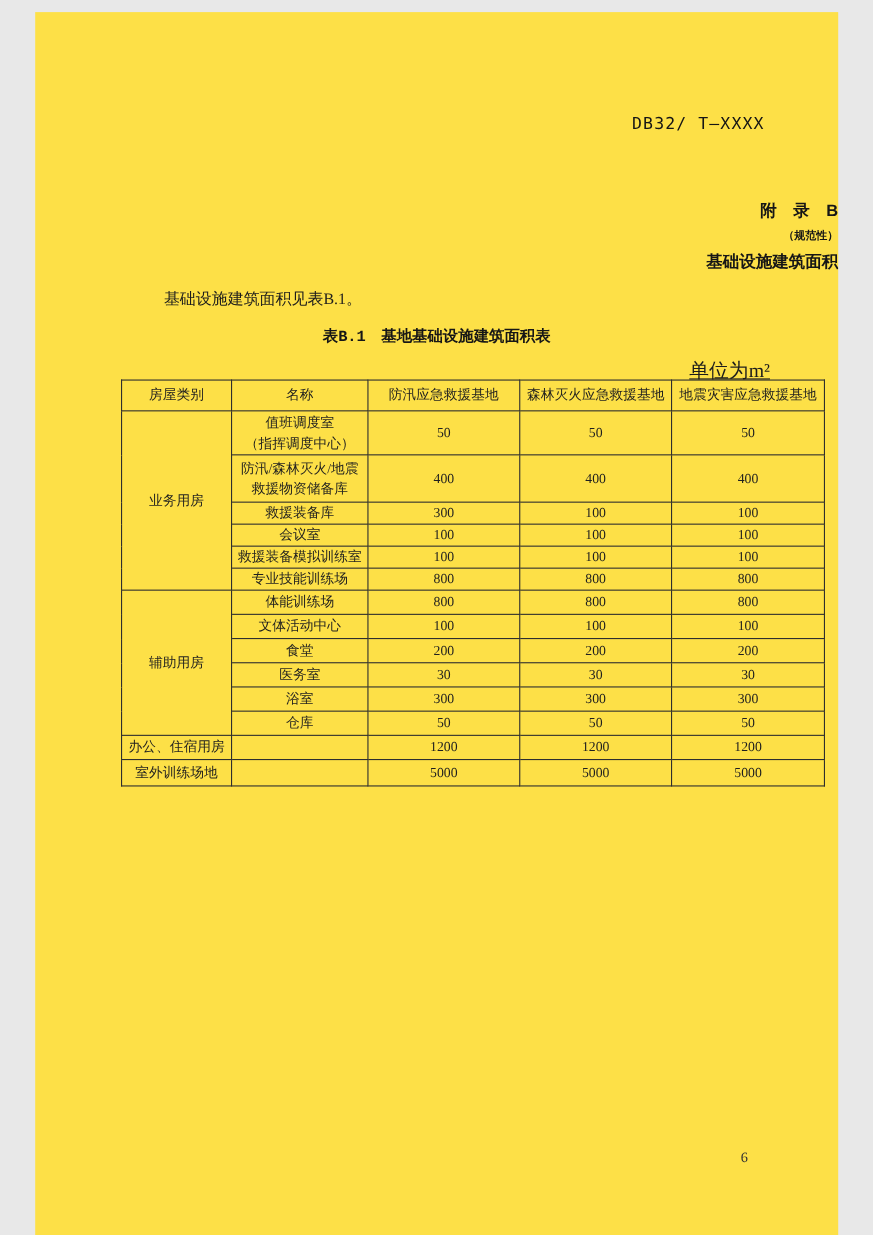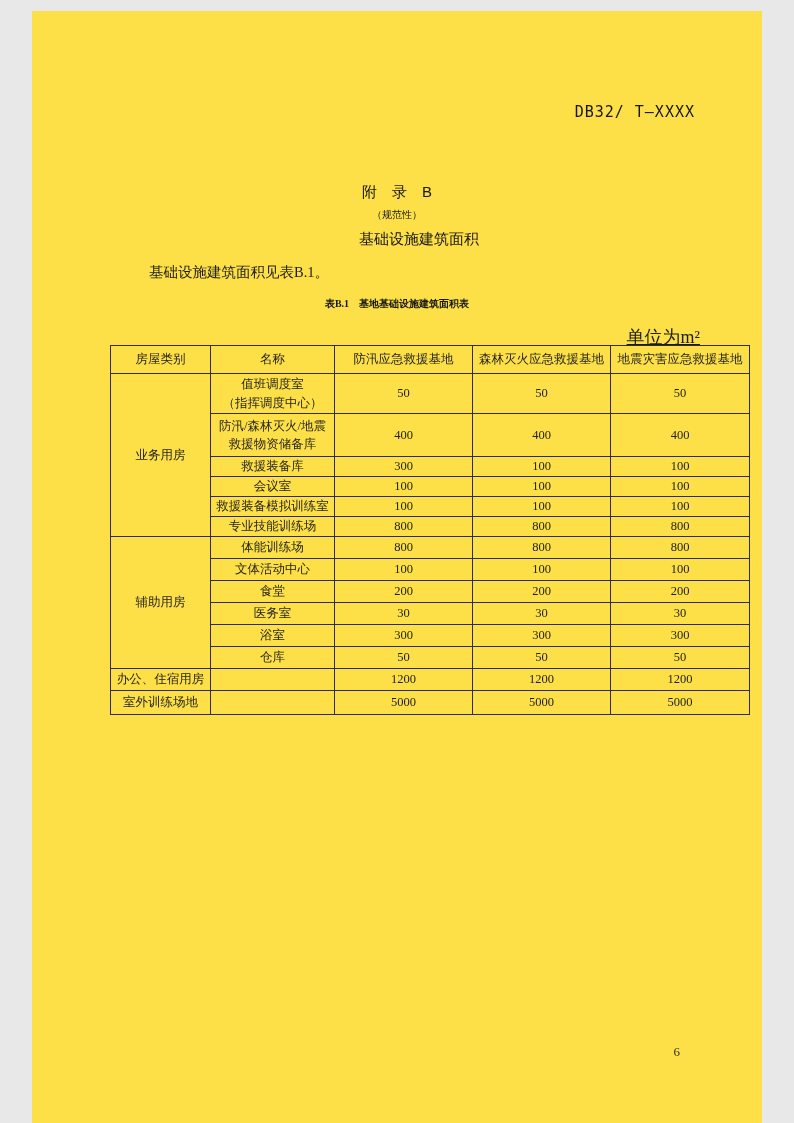--- a/index.html
+++ b/index.html
@@ -14,36 +14,36 @@
     overflow:hidden;
   }
   .doc-code {
     position:absolute; top:92px; left:88px; right:67px;
     text-align:right;
     font-family:"DejaVu Sans Mono",monospace;
     font-size:15px; letter-spacing:1px; color:#151515;
   }
   .title-block {
     position:absolute; top:172px; left:0; right:0;
-    text-align:center;
+    text-align:right;
     font-family:"Liberation Sans","DejaVu Sans",sans-serif;
-    font-weight:normal; color:#161616;
+    font-weight:bold; color:#161616;
   }
   .title-main   { font-size:15px; line-height:18px; margin-bottom:6px; }
   .title-sub    { font-size:10px; line-height:16px; margin-bottom:7px; }
   .title-head   { font-size:15px; line-height:17px;padding-left:44px; }
   .intro {
     position:absolute; top:252px; left:88px; right:67px;
     font-size:14.5px; line-height:18px; text-indent:2em; color:#1c1c1c;
   }
   .caption {
     position:absolute; top:286px; left:0; right:0;
     text-align:center;
-    font-family:Liberation Serif, serif;
-    font-weight:bold; font-size:10px; color:#161616;
+    font-family:Liberation Mono, monospace;
+    font-weight:bold; font-size:14px; color:#161616;
   }
   .unit-note {
     position:absolute; top:314px; right:62px;
     font-size:18px; color:#1c1c1c;text-decoration:underline;
   }
   table.b-table {
     position:absolute; top:334px; left:78px;
     width:639px; table-layout:fixed;
     border-collapse:collapse;
   }

